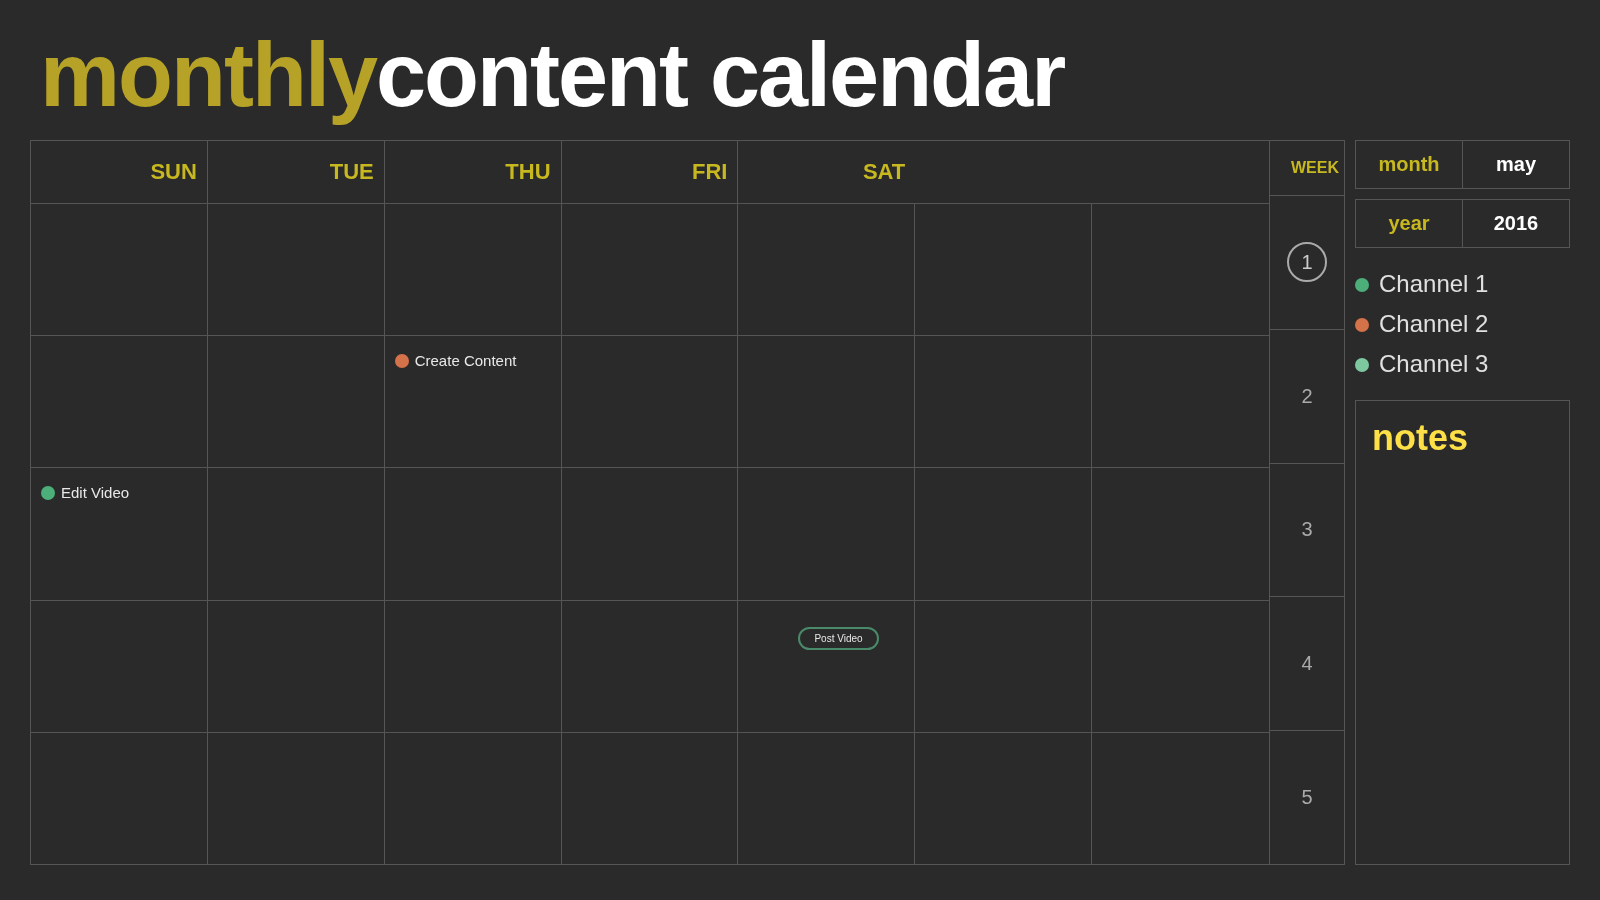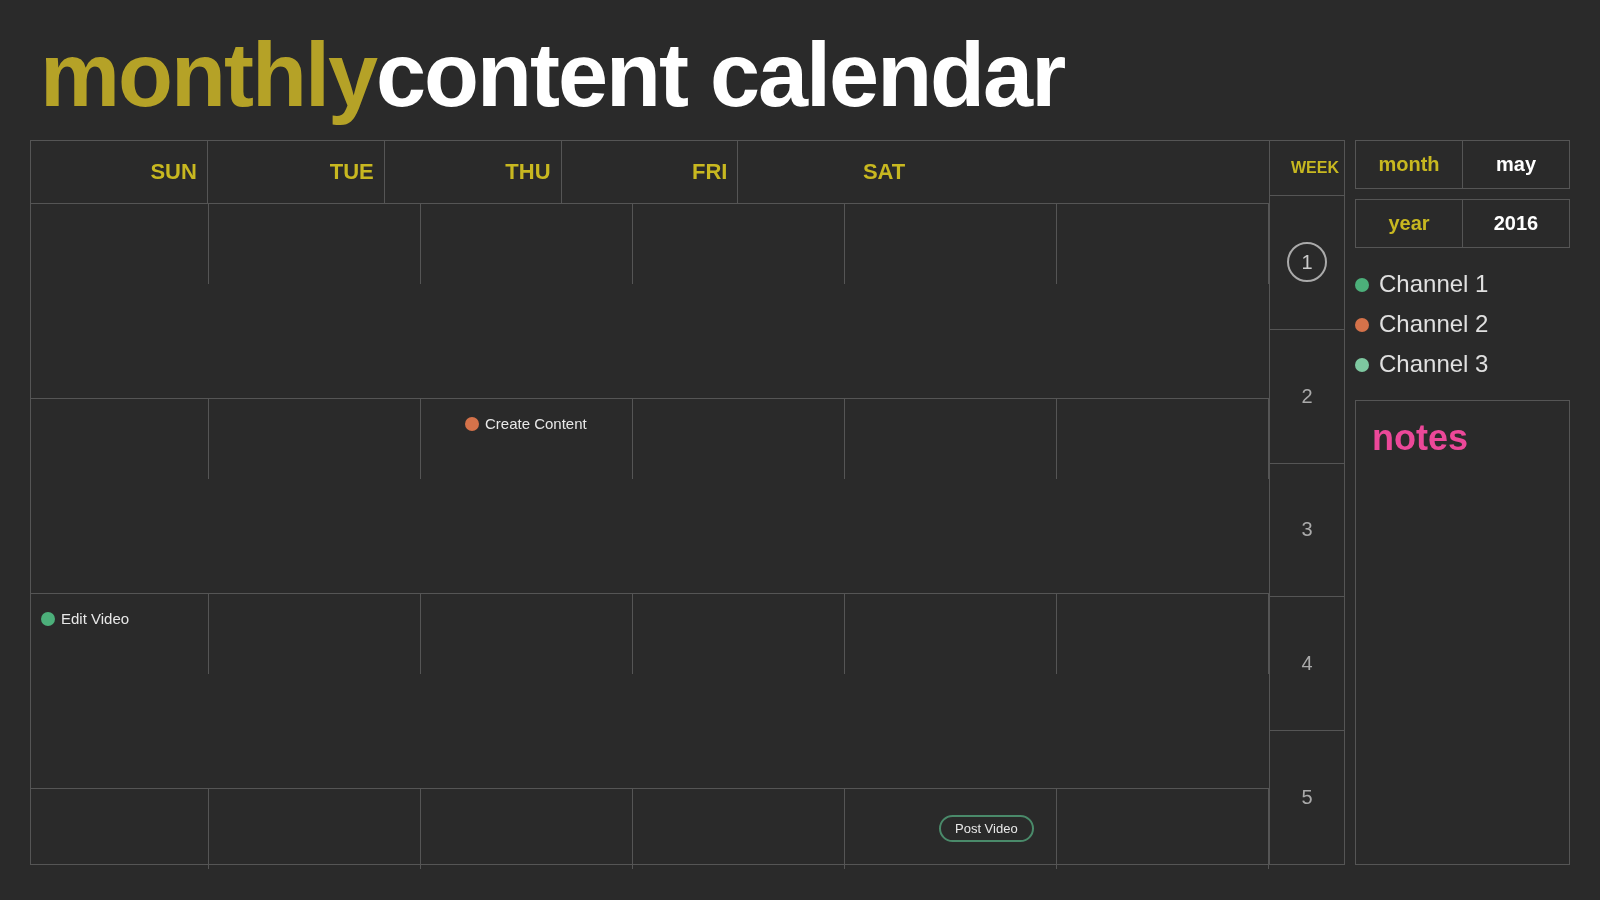--- a/index.html
+++ b/index.html
@@ -61,24 +61,23 @@
     .day-header:last-child { border-right: none; }
 
     .calendar-body {
       display: flex;
       flex-direction: column;
       flex: 1;
     }
 
     .calendar-row {
       display: grid;
-      grid-template-columns: repeat(6, 1fr);
+      grid-template-columns: repeat(7, 1fr);
       flex: 1;
       border-bottom: 1.5px solid #555;
-      gap: 34px;
     }
     .calendar-row:last-child { border-bottom: none; }
 
     .calendar-cell {
       border-right: 1.5px solid #555;
       padding: 8px 10px;
       min-height: 80px;
       position: relative;
     }
     .calendar-cell:last-child { border-right: none; }
@@ -103,21 +102,21 @@
 
     .dot-green { background-color: #4caf7a; }
     .dot-orange { background-color: #d4724a; }
     .dot-light-green { background-color: #7ec8a0; }
 
     .event-pill {
       display: inline-block;
       border: 2px solid #4a8a6a;
       border-radius: 20px;
       padding: 4px 14px;
-      font-size: 13px;
+      font-size: 10px;
       color: #e8e8e8;
       margin-top: 18px;
       margin-left: 50px;
     }
 
     
     .week-column {
       width: 75px;
       border: 1.5px solid #555;
       border-left: none;
@@ -207,21 +206,21 @@
 
     .notes-section {
       border: 1.5px solid #555;
       flex: 1;
       padding: 16px;
     }
 
     .notes-title {
       font-size: 36px;
       font-weight: 700;
-      color: #ec4899;
+      color: #fde047;
     }
   </style>
 </head>
 <body>
 
 <div class="page-title">
   <span class="title-monthly">monthly</span><span class="title-rest">content calendar</span>
 </div>
 
 <div class="main-layout">

